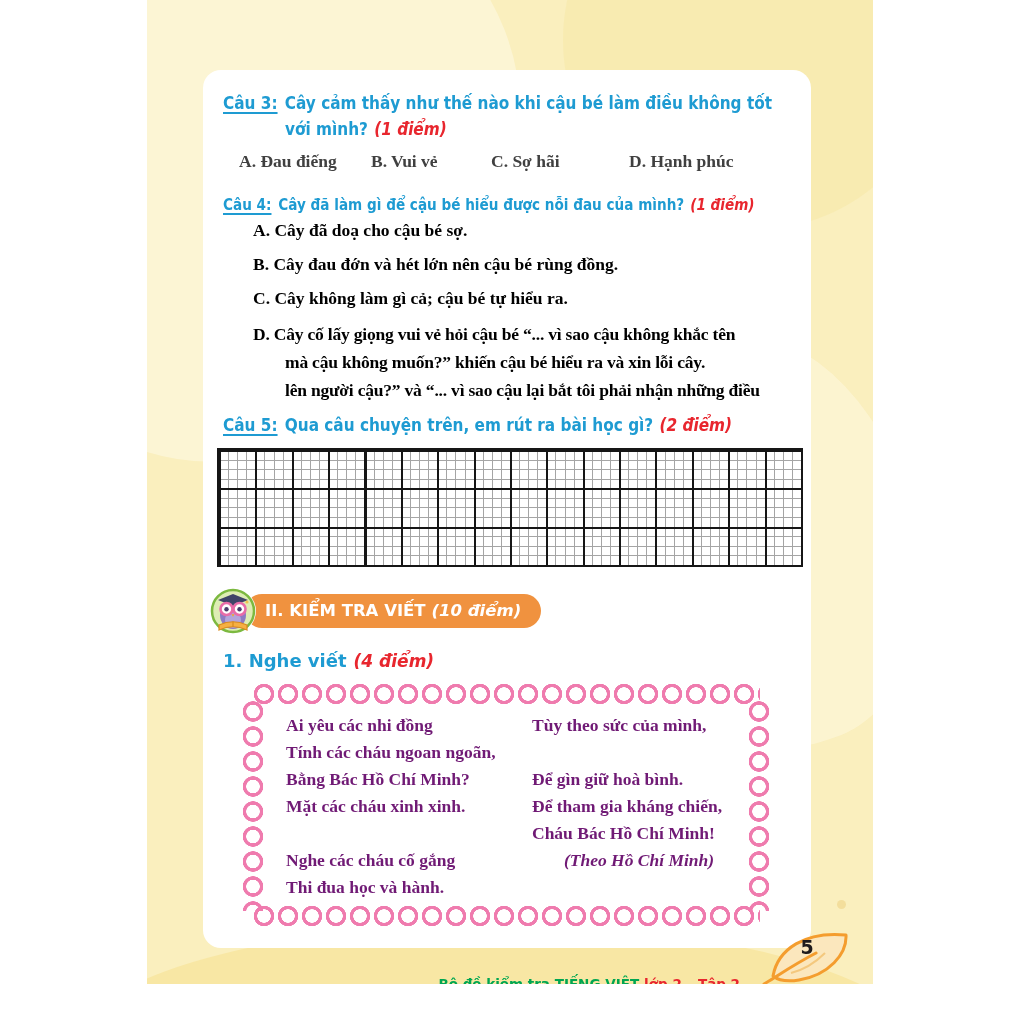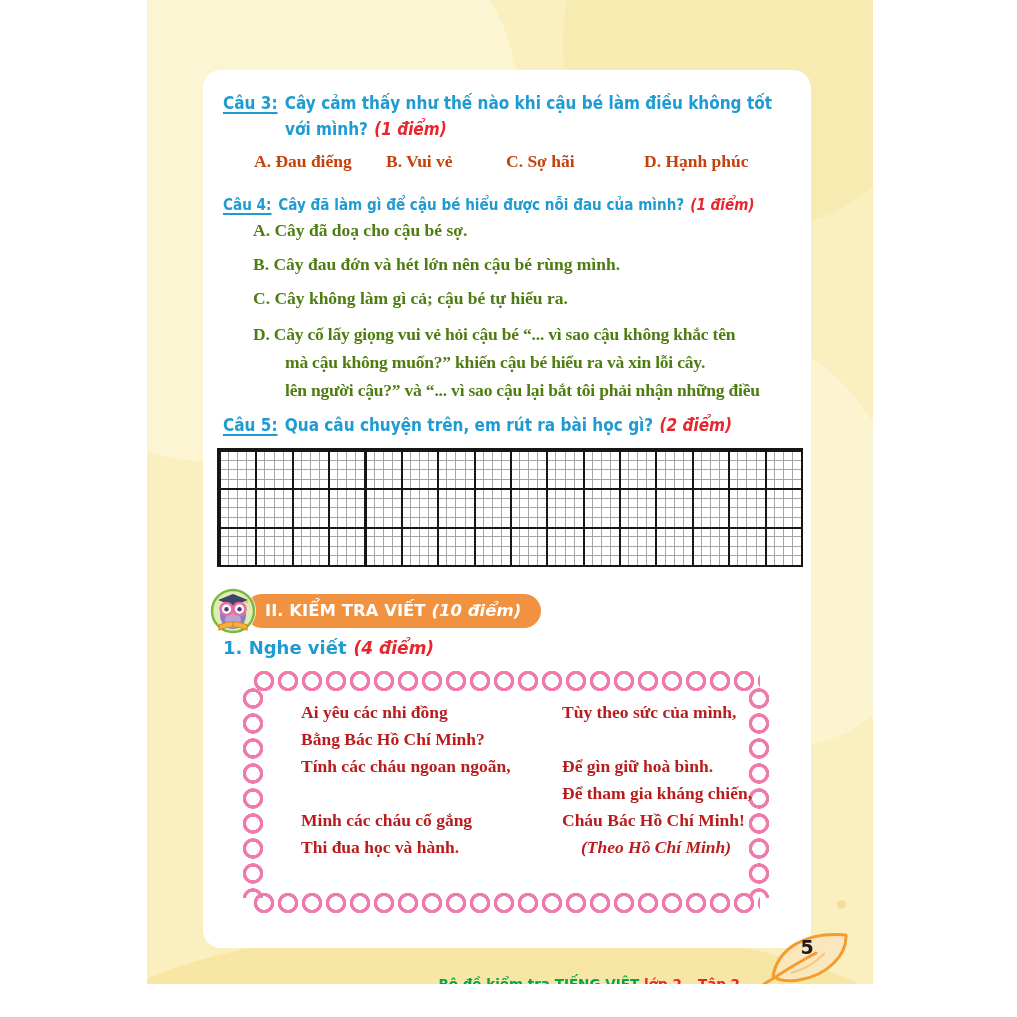--- a/index.html
+++ b/index.html
@@ -21,59 +21,59 @@
   
   .qline{font-family:"DejaVu Sans",sans-serif;font-weight:bold;font-size:17px;line-height:26px;
          color:#1E9BD2;white-space:nowrap;transform:scaleX(0.9);transform-origin:0 50%;}
   .qline-indent{margin-left:62px;}
   .qcond{font-size:16px;transform:scaleX(0.85);margin-top:18px;}
   .q5line{margin-top:8px;}
   .qlabel{text-decoration:underline;text-decoration-thickness:2px;text-underline-offset:3px;margin-right:8px;}
   .points{color:#E8262E;font-style:italic;margin-left:7px;}
 
   
-  .opt-row{display:flex;margin:6px 0 0 31px;font-family:"Liberation Serif",serif;font-weight:bold;
-           font-size:17.5px;line-height:26px;color:#c2410c;}
+  .opt-row{display:flex;margin:6px 0 0 16px;font-family:"Liberation Serif",serif;font-weight:bold;
+           font-size:17.5px;line-height:26px;color:#404040;}
   .opt-a{width:132px;}.opt-b{width:120px;}.opt-c{width:138px;}
   .opt{margin:0 0 10px 30px;font-family:"Liberation Serif",serif;font-weight:bold;font-size:17.5px;
-       line-height:24px;color:#4d7c0f;white-space:nowrap;}
+       line-height:24px;color:#000000;white-space:nowrap;}
   .opt:first-of-type{margin-top:10px;}
   .optd{line-height:28px;margin-bottom:0;letter-spacing:-0.2px;}
   .dcont{margin-left:32px;}
 
   
   .grid{margin:10px 0 0 -6px;width:582px;height:115px;border:2px solid #161616;background-color:#fff;
     background-image:
       repeating-linear-gradient(to right,#161616 0 2px,transparent 2px 36.375px),
       repeating-linear-gradient(to bottom,#161616 0 2px,transparent 2px 38.33px),
       repeating-linear-gradient(to right,#A5A5A5 0 1px,transparent 1px 9.094px),
       repeating-linear-gradient(to bottom,#A5A5A5 0 1px,transparent 1px 9.583px);}
 
   
   .section-row{display:flex;align-items:center;margin:20px 0 0 -14px;height:48px;}
   .owl-badge{width:48px;height:48px;position:relative;z-index:2;flex:0 0 auto;}
   .pill{margin-left:-12px;z-index:1;background:#F0923F;color:#fff;border-radius:22px;
         padding:7px 20px 8px 20px;font-family:"DejaVu Sans",sans-serif;font-weight:bold;font-size:16.5px;
         white-space:nowrap;}
   .pill .points{color:#fff;margin-left:6px;}
 
-  .task-line{margin-top:2px;font-family:"DejaVu Sans",sans-serif;font-weight:bold;font-size:18px;
+  .task-line{margin-top:15px;font-family:"DejaVu Sans",sans-serif;font-weight:bold;font-size:18px;
              color:#1E9BD2;}
   .task-line .points{font-size:17px;}
 
   
   .poem-wrap{position:relative;margin:10px 0 0 17px;width:532px;height:248px;}
   .curl{position:absolute;
     background-image:radial-gradient(circle,rgba(0,0,0,0) 6.5px,#EF7BAE 7px,#EF7BAE 10px,rgba(0,0,0,0) 10.5px);}
   .curl-top{top:0;left:12px;right:12px;height:26px;background-size:24px 26px;background-repeat:repeat-x;}
   .curl-bottom{bottom:0;left:12px;right:12px;height:26px;background-size:24px 26px;background-repeat:repeat-x;}
   .curl-left{left:0;top:18px;bottom:18px;width:26px;background-size:26px 25px;background-repeat:repeat-y;}
   .curl-right{right:0;top:18px;bottom:18px;width:26px;background-size:26px 25px;background-repeat:repeat-y;}
   .poem-cols{position:absolute;left:46px;top:31px;right:24px;display:flex;}
-  .poem-col{font-family:"Liberation Serif",serif;font-weight:bold;font-size:17.5px;color:#b91c1c;margin-left:15px;}
+  .poem-col{font-family:"Liberation Serif",serif;font-weight:bold;font-size:17.5px;color:#701a75;}
   .poem-col-left{width:246px;flex:0 0 auto;}
   .poem-col-right{flex:1;}
   .poem-line{min-height:27px;line-height:27px;white-space:nowrap;}
   .poem-attrib{font-style:italic;text-align:center;line-height:27px;padding-right:2px;}
 
   
   .footer{position:absolute;left:0;top:976px;width:593px;text-align:right;font-weight:bold;font-size:13.5px;
           font-family:"DejaVu Sans",sans-serif;white-space:nowrap;}
   .footer .green{color:#00A651;}
   .footer .red{color:#E8262E;margin-left:5px;}
@@ -108,21 +108,21 @@
         <span class="opt-c">C. Sợ hãi</span>
         <span class="opt-d">D. Hạnh phúc</span>
       </div>
     </div>
 
     <div>
       <div class="qline qcond">
         <span class="qlabel">Câu 4:</span><span>Cây đã làm gì để cậu bé hiểu được nỗi đau của mình?</span><span class="points">(1 điểm)</span>
       </div>
       <div class="opt">A. Cây đã doạ cho cậu bé sợ.</div>
-      <div class="opt">B. Cây đau đớn và hét lớn nên cậu bé rùng mình.</div>
+      <div class="opt">B. Cây đau đớn và hét lớn nên cậu bé rùng đồng.</div>
       <div class="opt">C. Cây không làm gì cả; cậu bé tự hiểu ra.</div>
       <div class="opt optd">
         <div>D. Cây cố lấy giọng vui vẻ hỏi cậu bé “... vì sao cậu không khắc tên</div>
         <div class="dcont">mà cậu không muốn?” khiến cậu bé hiểu ra và xin lỗi cây.</div>
         <div class="dcont">lên người cậu?” và “... vì sao cậu lại bắt tôi phải nhận những điều</div>
       </div>
     </div>
 
     <div class="qline q5line">
       <span class="qlabel">Câu 5:</span><span>Qua câu chuyện trên, em rút ra bài học gì?</span><span class="points">(2 điểm)</span>
@@ -159,24 +159,25 @@
     </div>
 
     <div class="poem-wrap">
       <div class="curl curl-top"></div>
       <div class="curl curl-bottom"></div>
       <div class="curl curl-left"></div>
       <div class="curl curl-right"></div>
       <div class="poem-cols">
         <div class="poem-col poem-col-left">
           <div class="poem-line">Ai yêu các nhi đồng</div>
+          <div class="poem-line">Tính các cháu ngoan ngoãn,</div>
           <div class="poem-line">Bằng Bác Hồ Chí Minh?</div>
-          <div class="poem-line">Tính các cháu ngoan ngoãn,</div>
+          <div class="poem-line">Mặt các cháu xinh xinh.</div>
           <div class="poem-line"></div>
-          <div class="poem-line">Minh các cháu cố gắng</div>
+          <div class="poem-line">Nghe các cháu cố gắng</div>
           <div class="poem-line">Thi đua học và hành.</div>
         </div>
         <div class="poem-col poem-col-right">
           <div class="poem-line">Tùy theo sức của mình,</div>
           <div class="poem-line"></div>
           <div class="poem-line">Để gìn giữ hoà bình.</div>
           <div class="poem-line">Để tham gia kháng chiến,</div>
           <div class="poem-line">Cháu Bác Hồ Chí Minh!</div>
           <div class="poem-attrib">(Theo Hồ Chí Minh)</div>
         </div>

